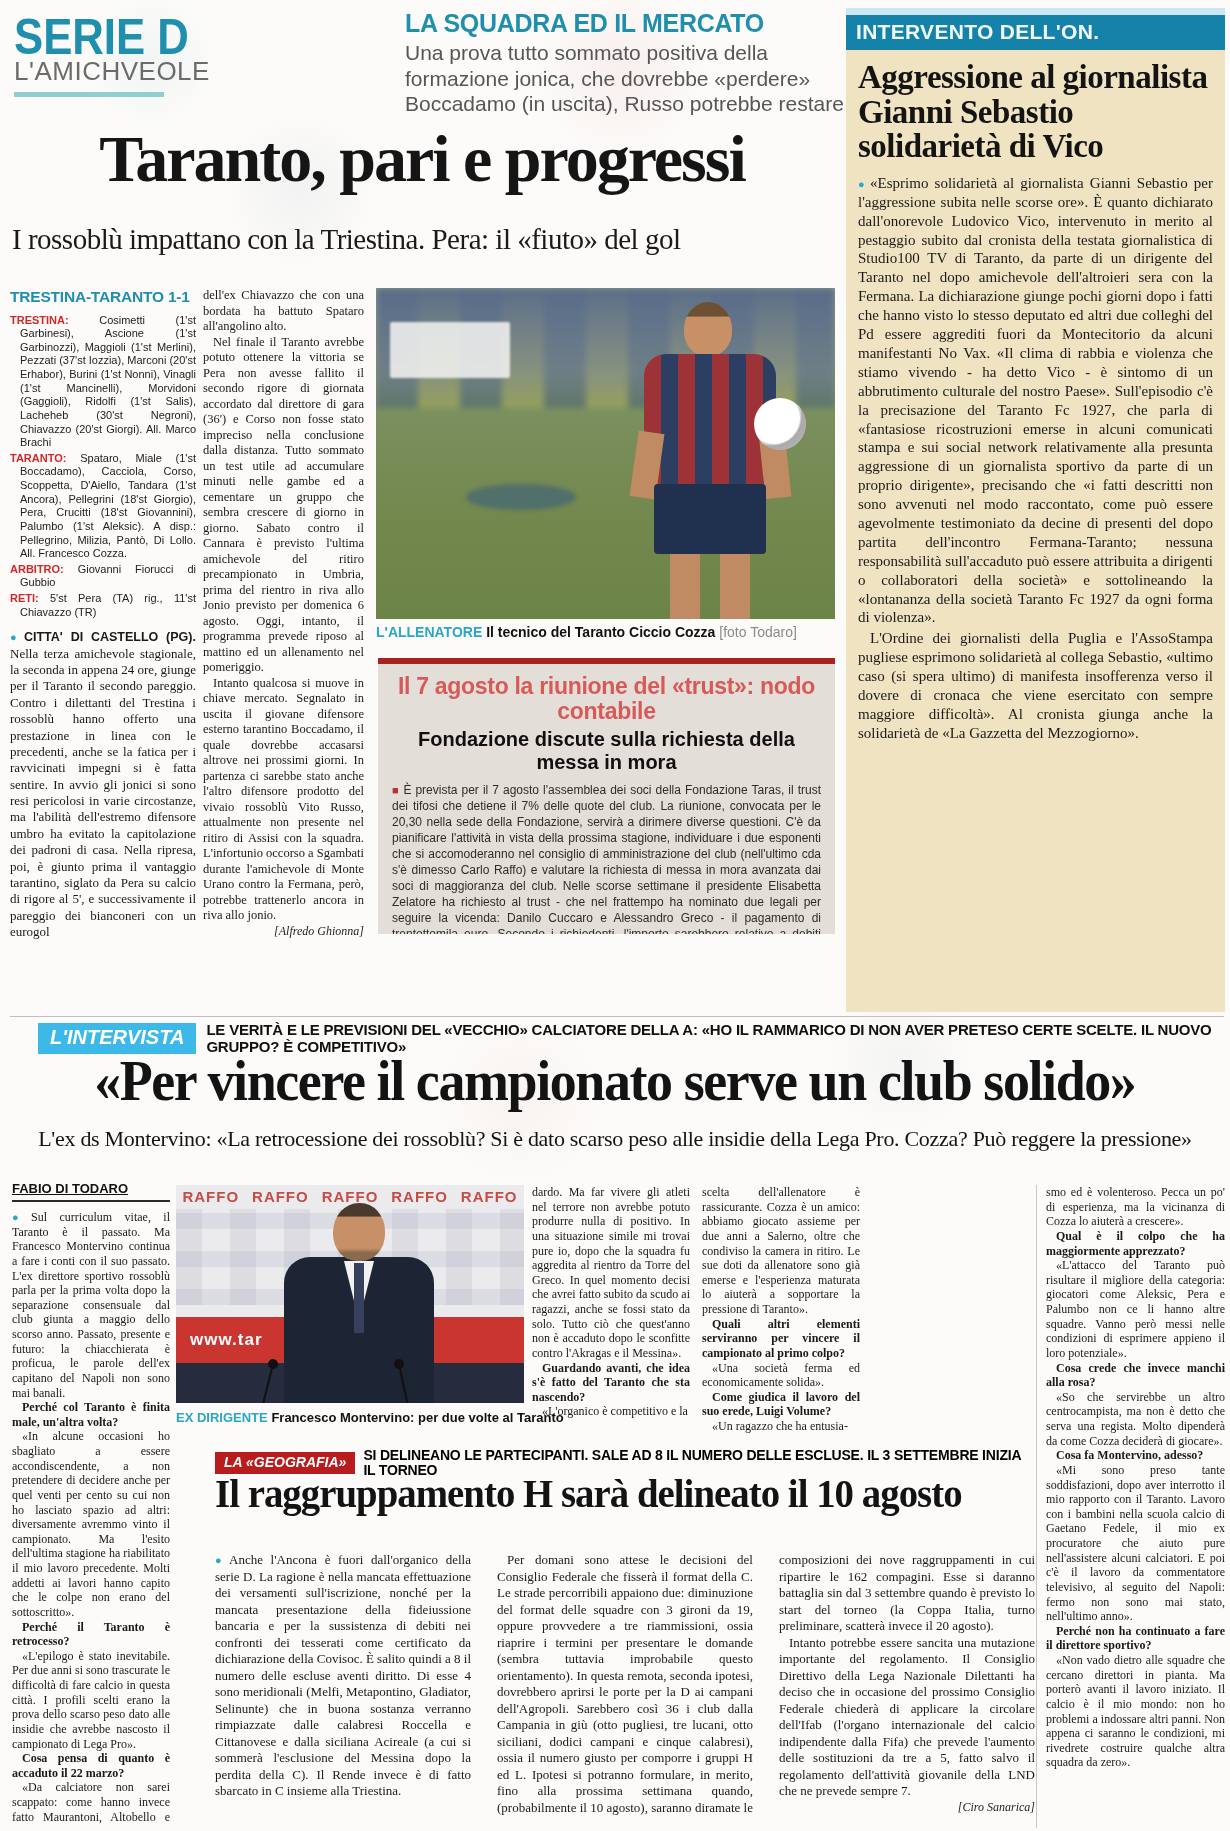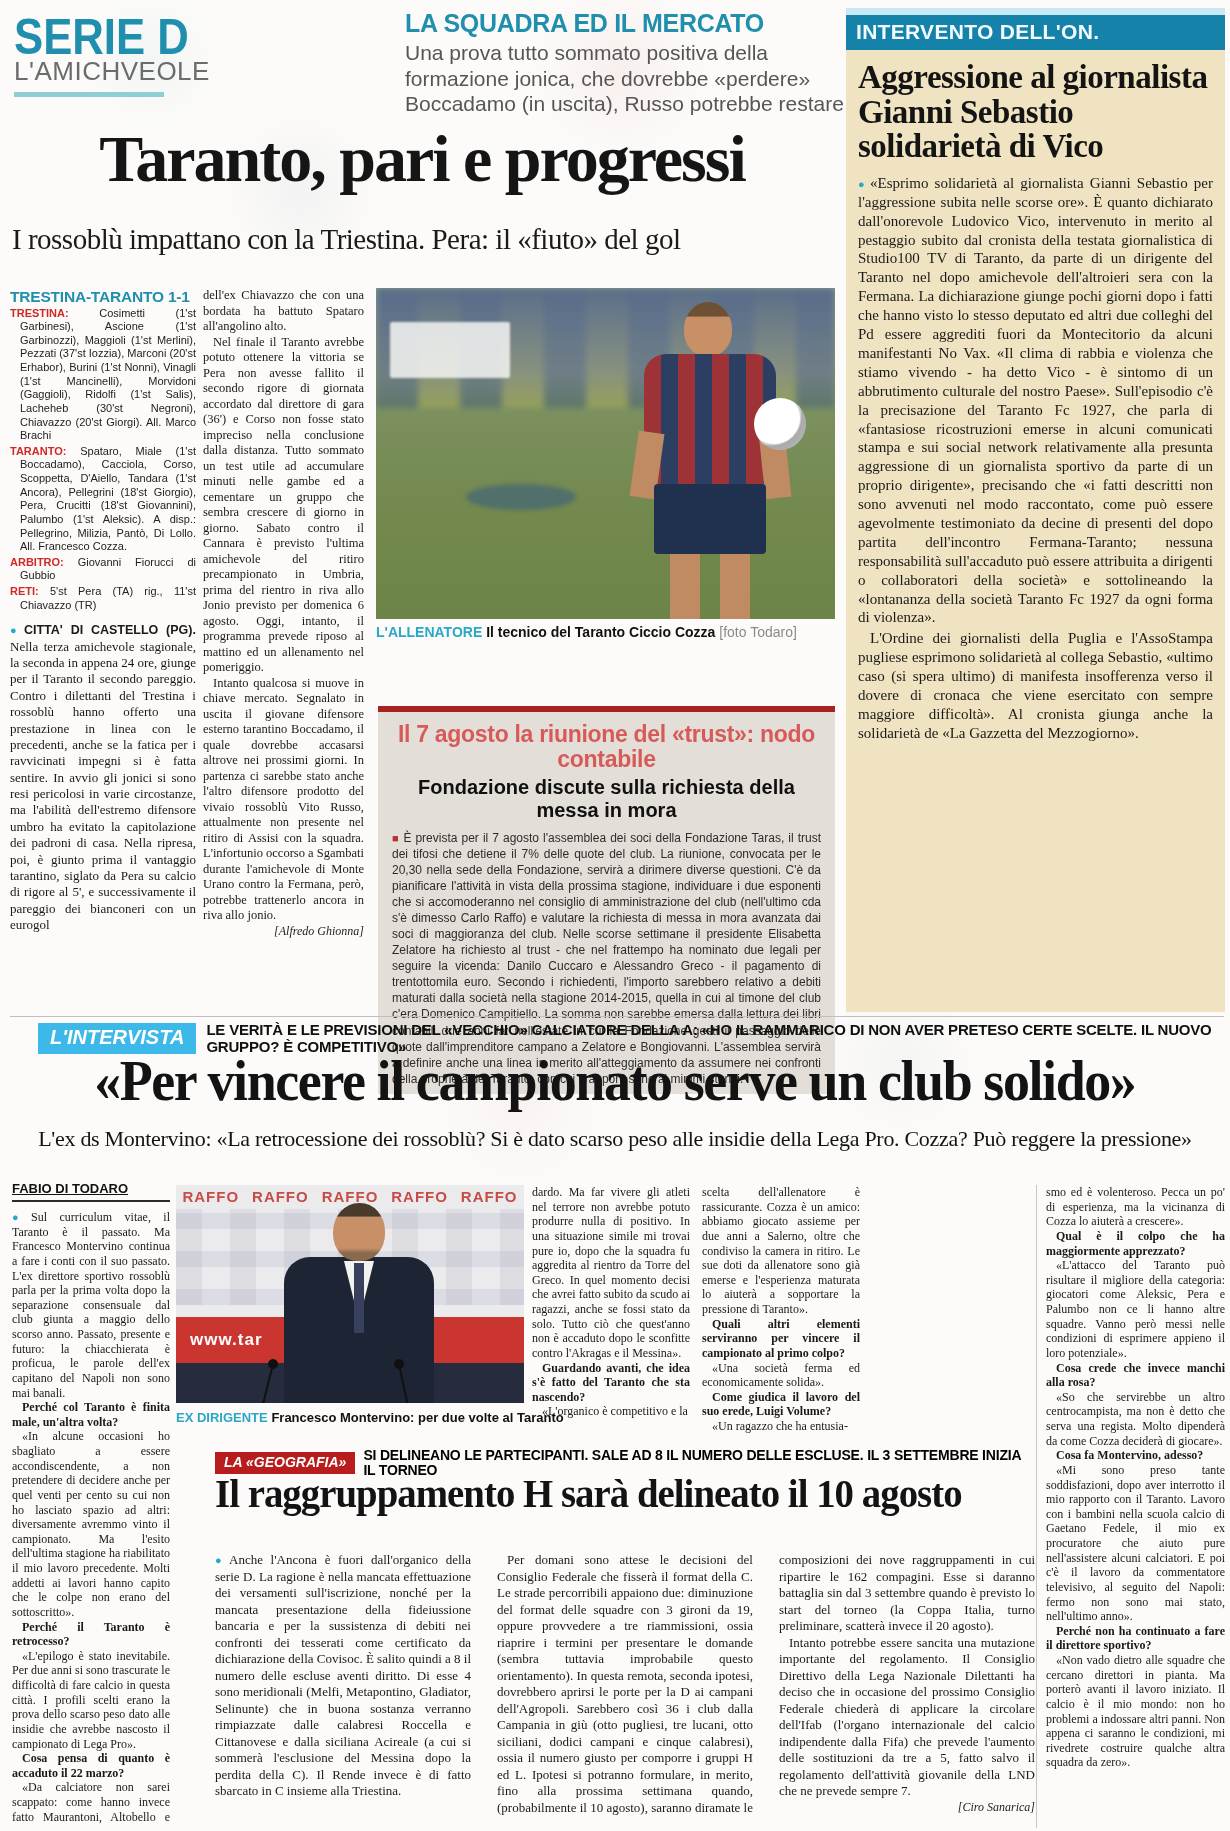--- a/index.html
+++ b/index.html
@@ -36,21 +36,21 @@
   .blt { color:#2aa7c7; font-size:11px; margin-right:3px; }
   .blt-sq { color:#b8322f; font-size:11px; margin-right:4px; }
 
   
   .h-main { left:10px; top:126px; width:824px; text-align:center;
             font:bold 66px/1 "Liberation Serif", serif; color:#151515; letter-spacing:-2px; }
   .h-dek  { left:12px; top:224px; width:820px; font:29px/1.1 "Liberation Serif", serif;
             color:#1a1a1a; letter-spacing:-.5px; }
 
   .col1 { left:10px; top:288px; width:186px; height:728px; overflow:hidden; }
-  .match-title { color:#1f8fad; font:bold 15.5px/1.2 "Liberation Sans", sans-serif; margin-bottom:0; letter-spacing:-.2px; }
+  .match-title { color:#1f8fad; font:bold 15.5px/1.2 "Liberation Sans", sans-serif; margin-bottom:7px; letter-spacing:-.2px; }
   .match { font:11px/1.24 "Liberation Sans", sans-serif; color:#222; text-align:justify; }
   .mc-row { padding-left:10px; text-indent:-10px; margin-bottom:2px; }
   .lbl { color:#d02828; font-weight:bold; }
   .city { margin-top:10px; font:13px/1.26 "Liberation Serif", serif; text-align:justify; color:#191919; }
   .city-lead { font:bold 12.5px "Liberation Sans", sans-serif; }
 
   .col2 { left:203px; top:288px; width:161px; height:728px; overflow:hidden;
           font:12.5px/1.24 "Liberation Serif", serif; text-align:justify; color:#191919; }
   .col2 p { text-indent:10px; }
   .col2 p.noind { text-indent:0; }
@@ -79,22 +79,22 @@
              box-shadow:inset -6px -6px 0 rgba(0,0,0,.18); }
   .p1-shorts { position:absolute; left:28px; top:182px; width:112px; height:70px; background:#20304f; border-radius:4px; }
   .p1-legs { position:absolute; left:44px; top:252px; width:80px; height:65px;
              background:linear-gradient(90deg,#c08a62 0 30px, transparent 30px 50px, #c08a62 50px 80px); }
 
   .cap1 { left:376px; top:624px; width:459px; font:bold 14px/1.2 "Liberation Sans", sans-serif; color:#111; }
   .cap-label { color:#2aa7c7; font-weight:bold; }
   .cap-credit { color:#8a8a8a; font-weight:normal; }
 
   
-  .trust { left:378px; top:658px; width:457px; height:388px; background:#e3dfd8;
-           border-top:6px solid #a82222; padding:10px 14px 8px; overflow:hidden;margin-top:48px; }
+  .trust { left:378px; top:658px; width:457px; height:276px; background:#e3dfd8;
+           border-top:6px solid #a82222; padding:10px 14px 8px; overflow:hidden; }
   .tb-title { text-align:center; color:#d85a58; font:bold 23px/1.1 "Liberation Sans", sans-serif; letter-spacing:-.3px; }
   .tb-sub   { text-align:center; color:#101010; font:bold 20px/1.15 "Liberation Sans", sans-serif; margin:3px 0 8px; }
   .tb-body  { font:12px/1.34 "Liberation Sans", sans-serif; color:#2c2c2c; text-align:justify; }
 
   .divider { left:10px; top:1016px; width:1214px; height:1px; background:#bfbfbf; }
 
   
   .int-label { left:38px; top:1022px; width:1186px; display:flex; align-items:center; gap:10px; }
   .tag-cyan { background:#3cb9e9; color:#fff; font:italic bold 20px/1 "Liberation Sans", sans-serif; padding:4px 12px 7px; }
   .tagline  { font:bold 15px/1.1 "Liberation Sans", sans-serif; color:#101010; letter-spacing:-.2px; }

